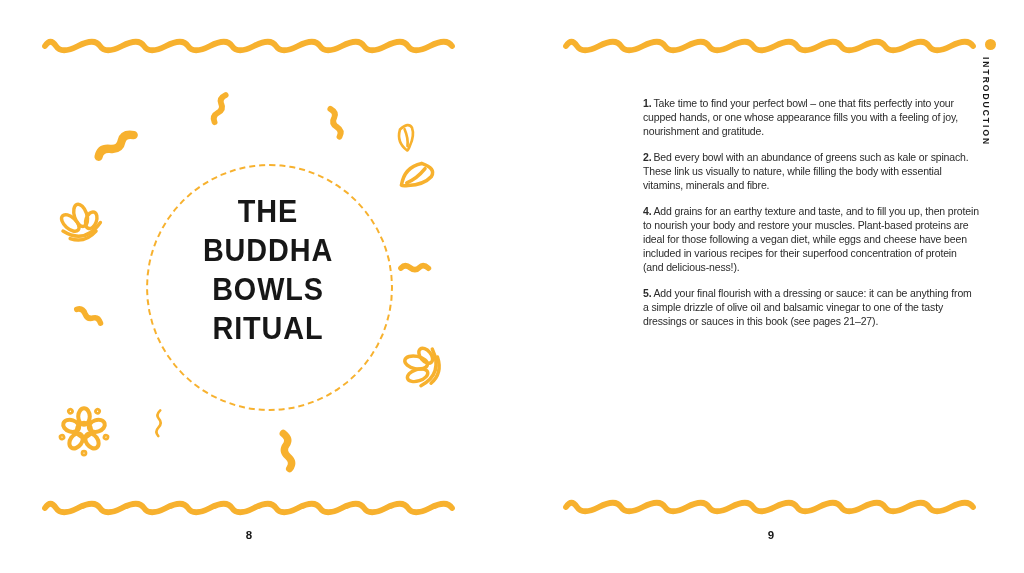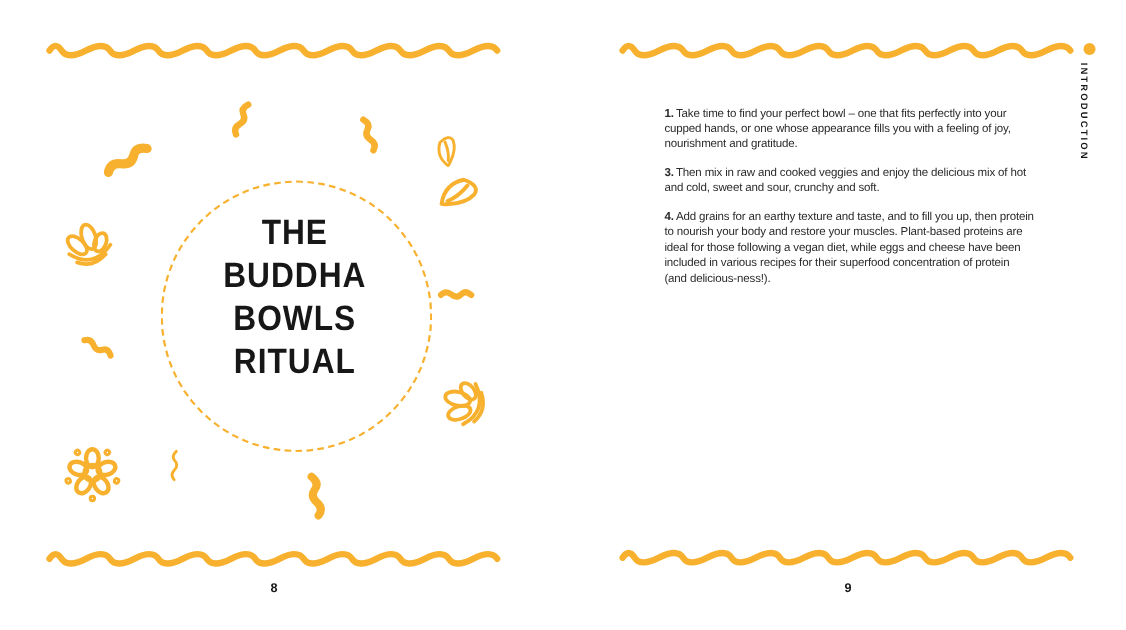--- a/index.html
+++ b/index.html
@@ -25,21 +25,21 @@
     left:146px;top:164px;width:243px;height:243px;border:2px dashed var(--accent);
     border-radius:50%;
   }
   #title{
     left:124px;top:192px;width:288px;text-align:center;
     font-weight:bold;font-size:32px;line-height:39px;letter-spacing:1px;
     color:#171717;transform:scaleX(0.9);transform-origin:center;
   }
   
   #steps{
-    left:604px;top:96px;width:336px;
+    left:643px;top:96px;width:336px;
     font-size:10.5px;line-height:14px;letter-spacing:-0.15px;color:#2b2b2b;
   }
   #steps p{margin:0 0 12px 0;}
   .step-num{font-weight:bold;margin-right:2px;}
   
   #section-dot{left:985px;top:39px;width:11px;height:11px;border-radius:50%;background:var(--accent);}
   #section-label{
     left:981px;top:57px;writing-mode:vertical-rl;
     font-size:8.5px;font-weight:bold;letter-spacing:2px;color:#171717;
   }
@@ -149,20 +149,21 @@
       </svg>
     <svg class="wave" style="left:563px;top:498px;" width="414" height="18" viewBox="0 0 414 18">
         <use href="#wave"></use>
       </svg>
 
     <div id="section-dot" class="abs"></div>
     <div id="section-label" class="abs">INTRODUCTION</div>
 
     <div id="steps" class="abs">
       <p><span class="step-num">1.</span><span>Take time to find your perfect bowl – one that fits perfectly into your cupped hands, or one whose appearance fills you with a feeling of joy, nourishment and gratitude.</span></p>
-      <p><span class="step-num">3.</span><span>Then mix in raw and cooked veggies and enjoy the delicious mix of hot and cold, sweet and sour, crunchy and soft.</span></p>
+      <p><span class="step-num">2.</span><span>Bed every bowl with an abundance of greens such as kale or spinach. These link us visually to nature, while filling the body with essential vitamins, minerals and fibre.</span></p>
       <p><span class="step-num">4.</span><span>Add grains for an earthy texture and taste, and to fill you up, then protein to nourish your body and restore your muscles. Plant-based proteins are ideal for those following a vegan diet, while eggs and cheese have been included in various recipes for their superfood concentration of protein (and delicious-ness!).</span></p>
+      <p><span class="step-num">5.</span><span>Add your final flourish with a dressing or sauce: it can be anything from a simple drizzle of olive oil and balsamic vinegar to one of the tasty dressings or sauces in this book (see pages 21–27).</span></p>
     </div>
 
     <div id="pn-right" class="abs pagenum">9</div>
   </div>
 
 </div>
 
 </body></html>

